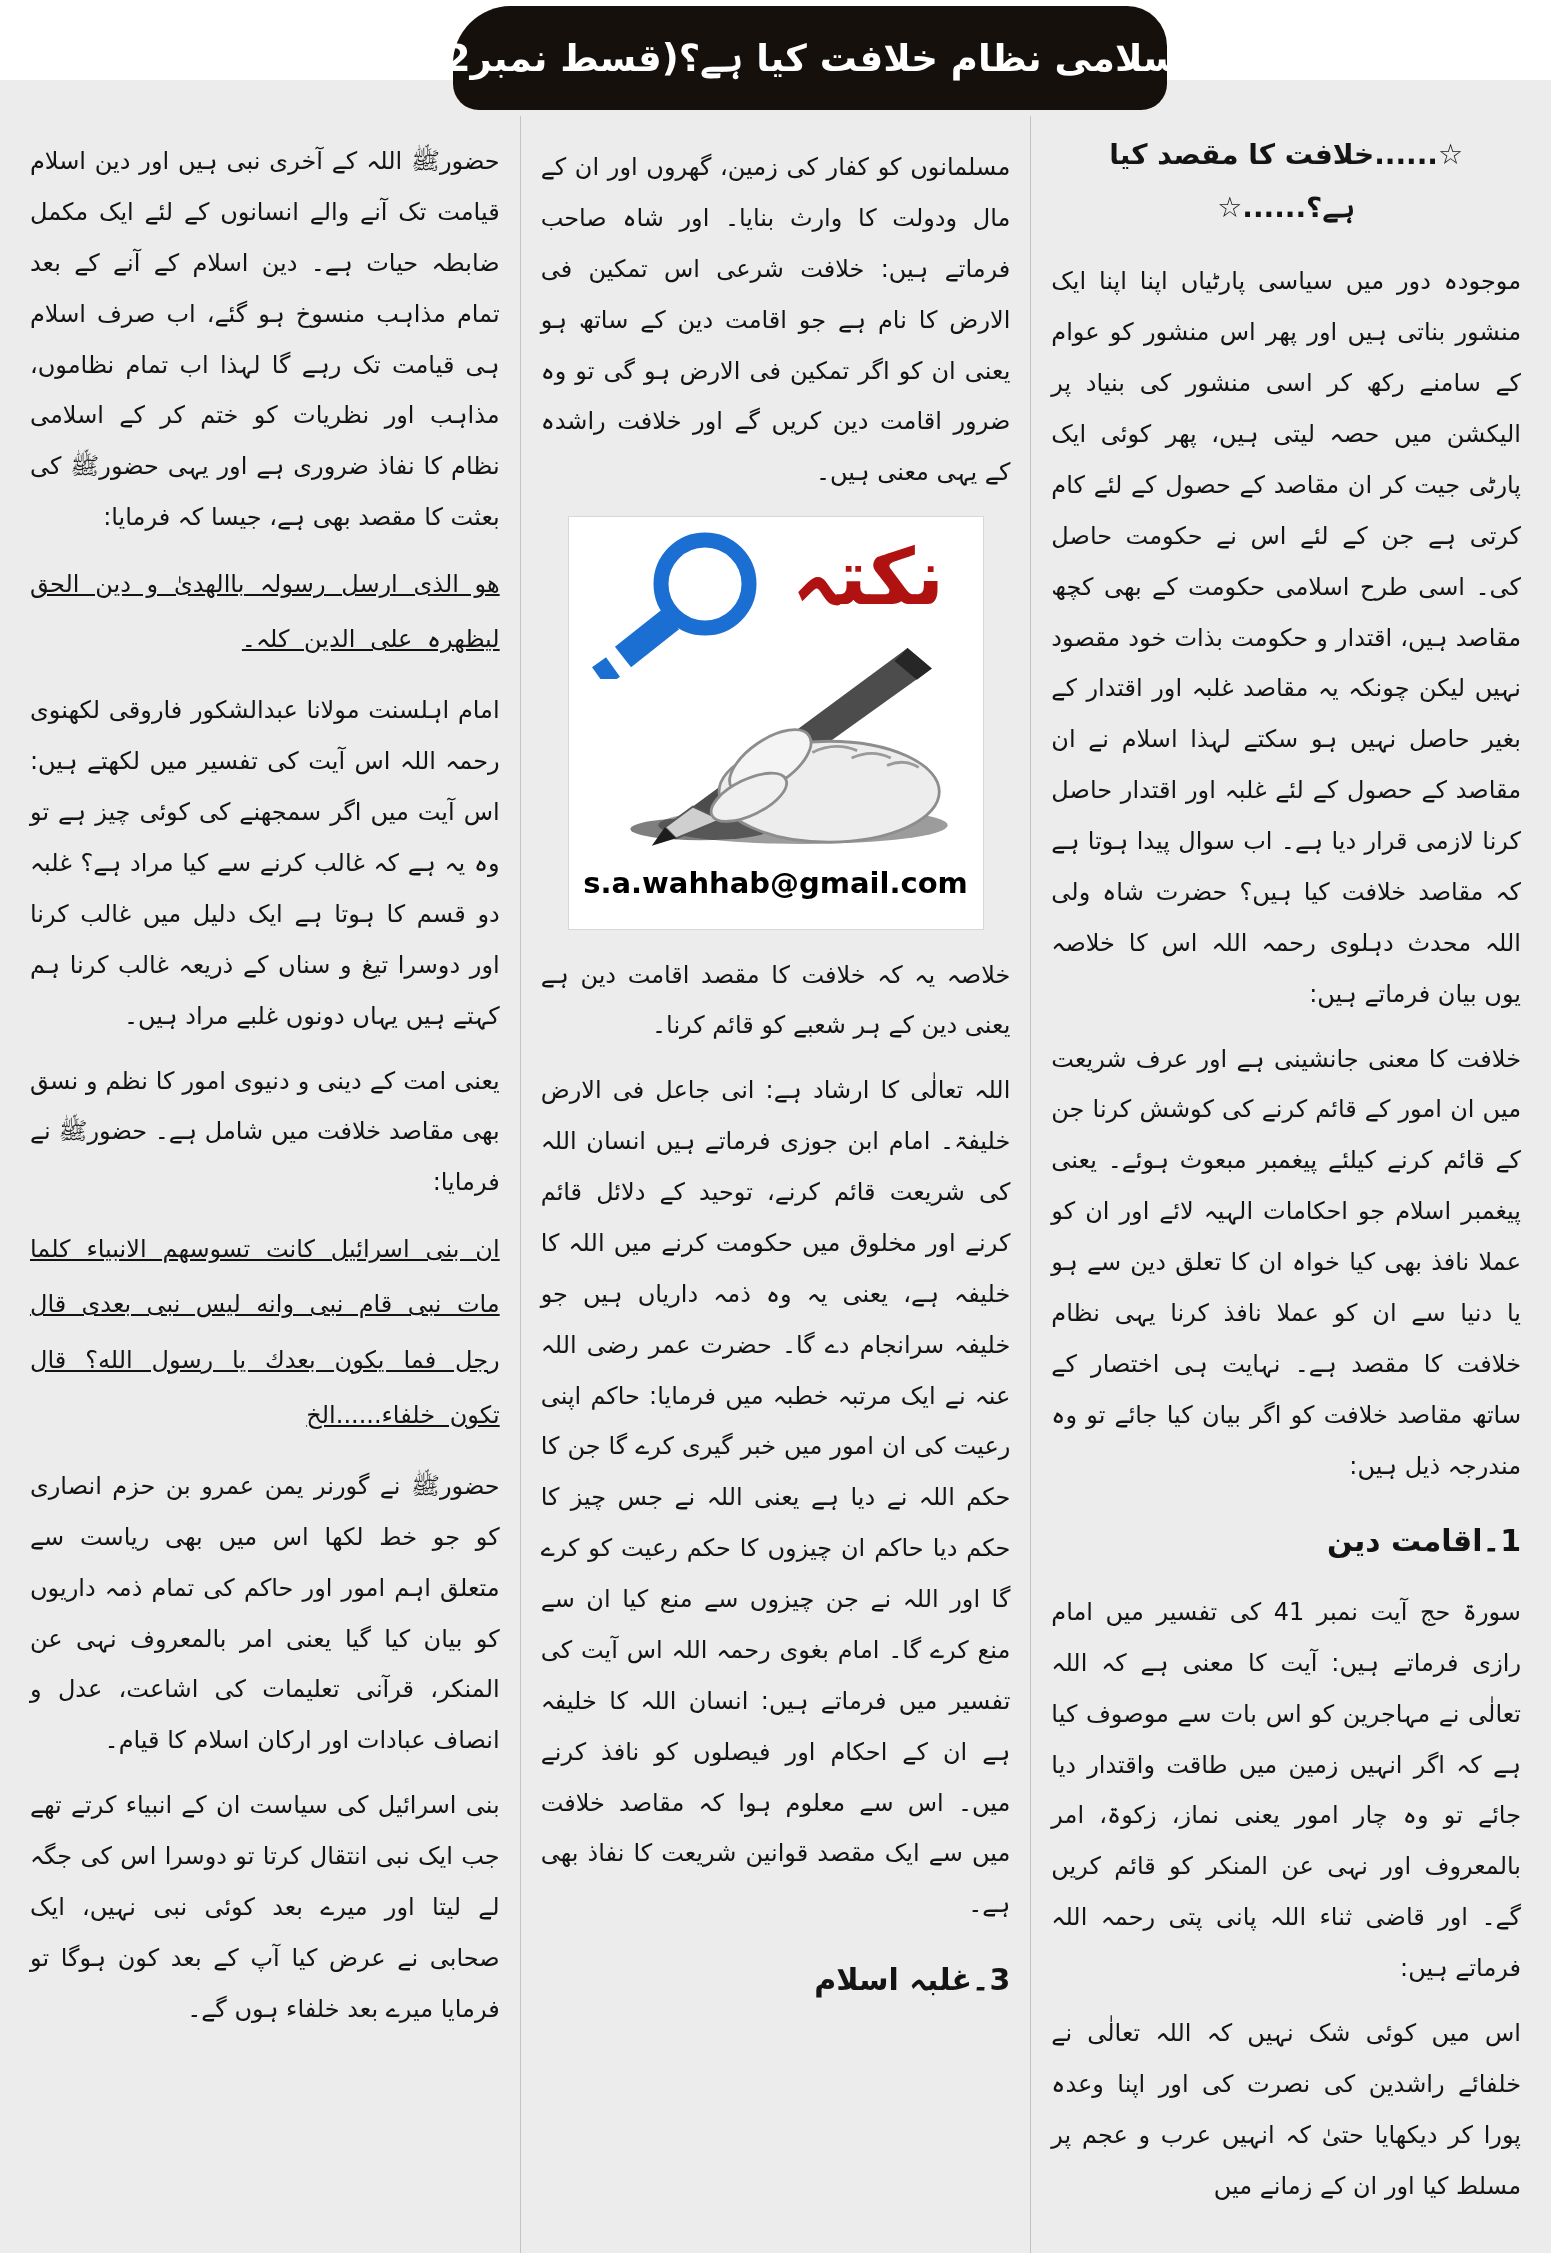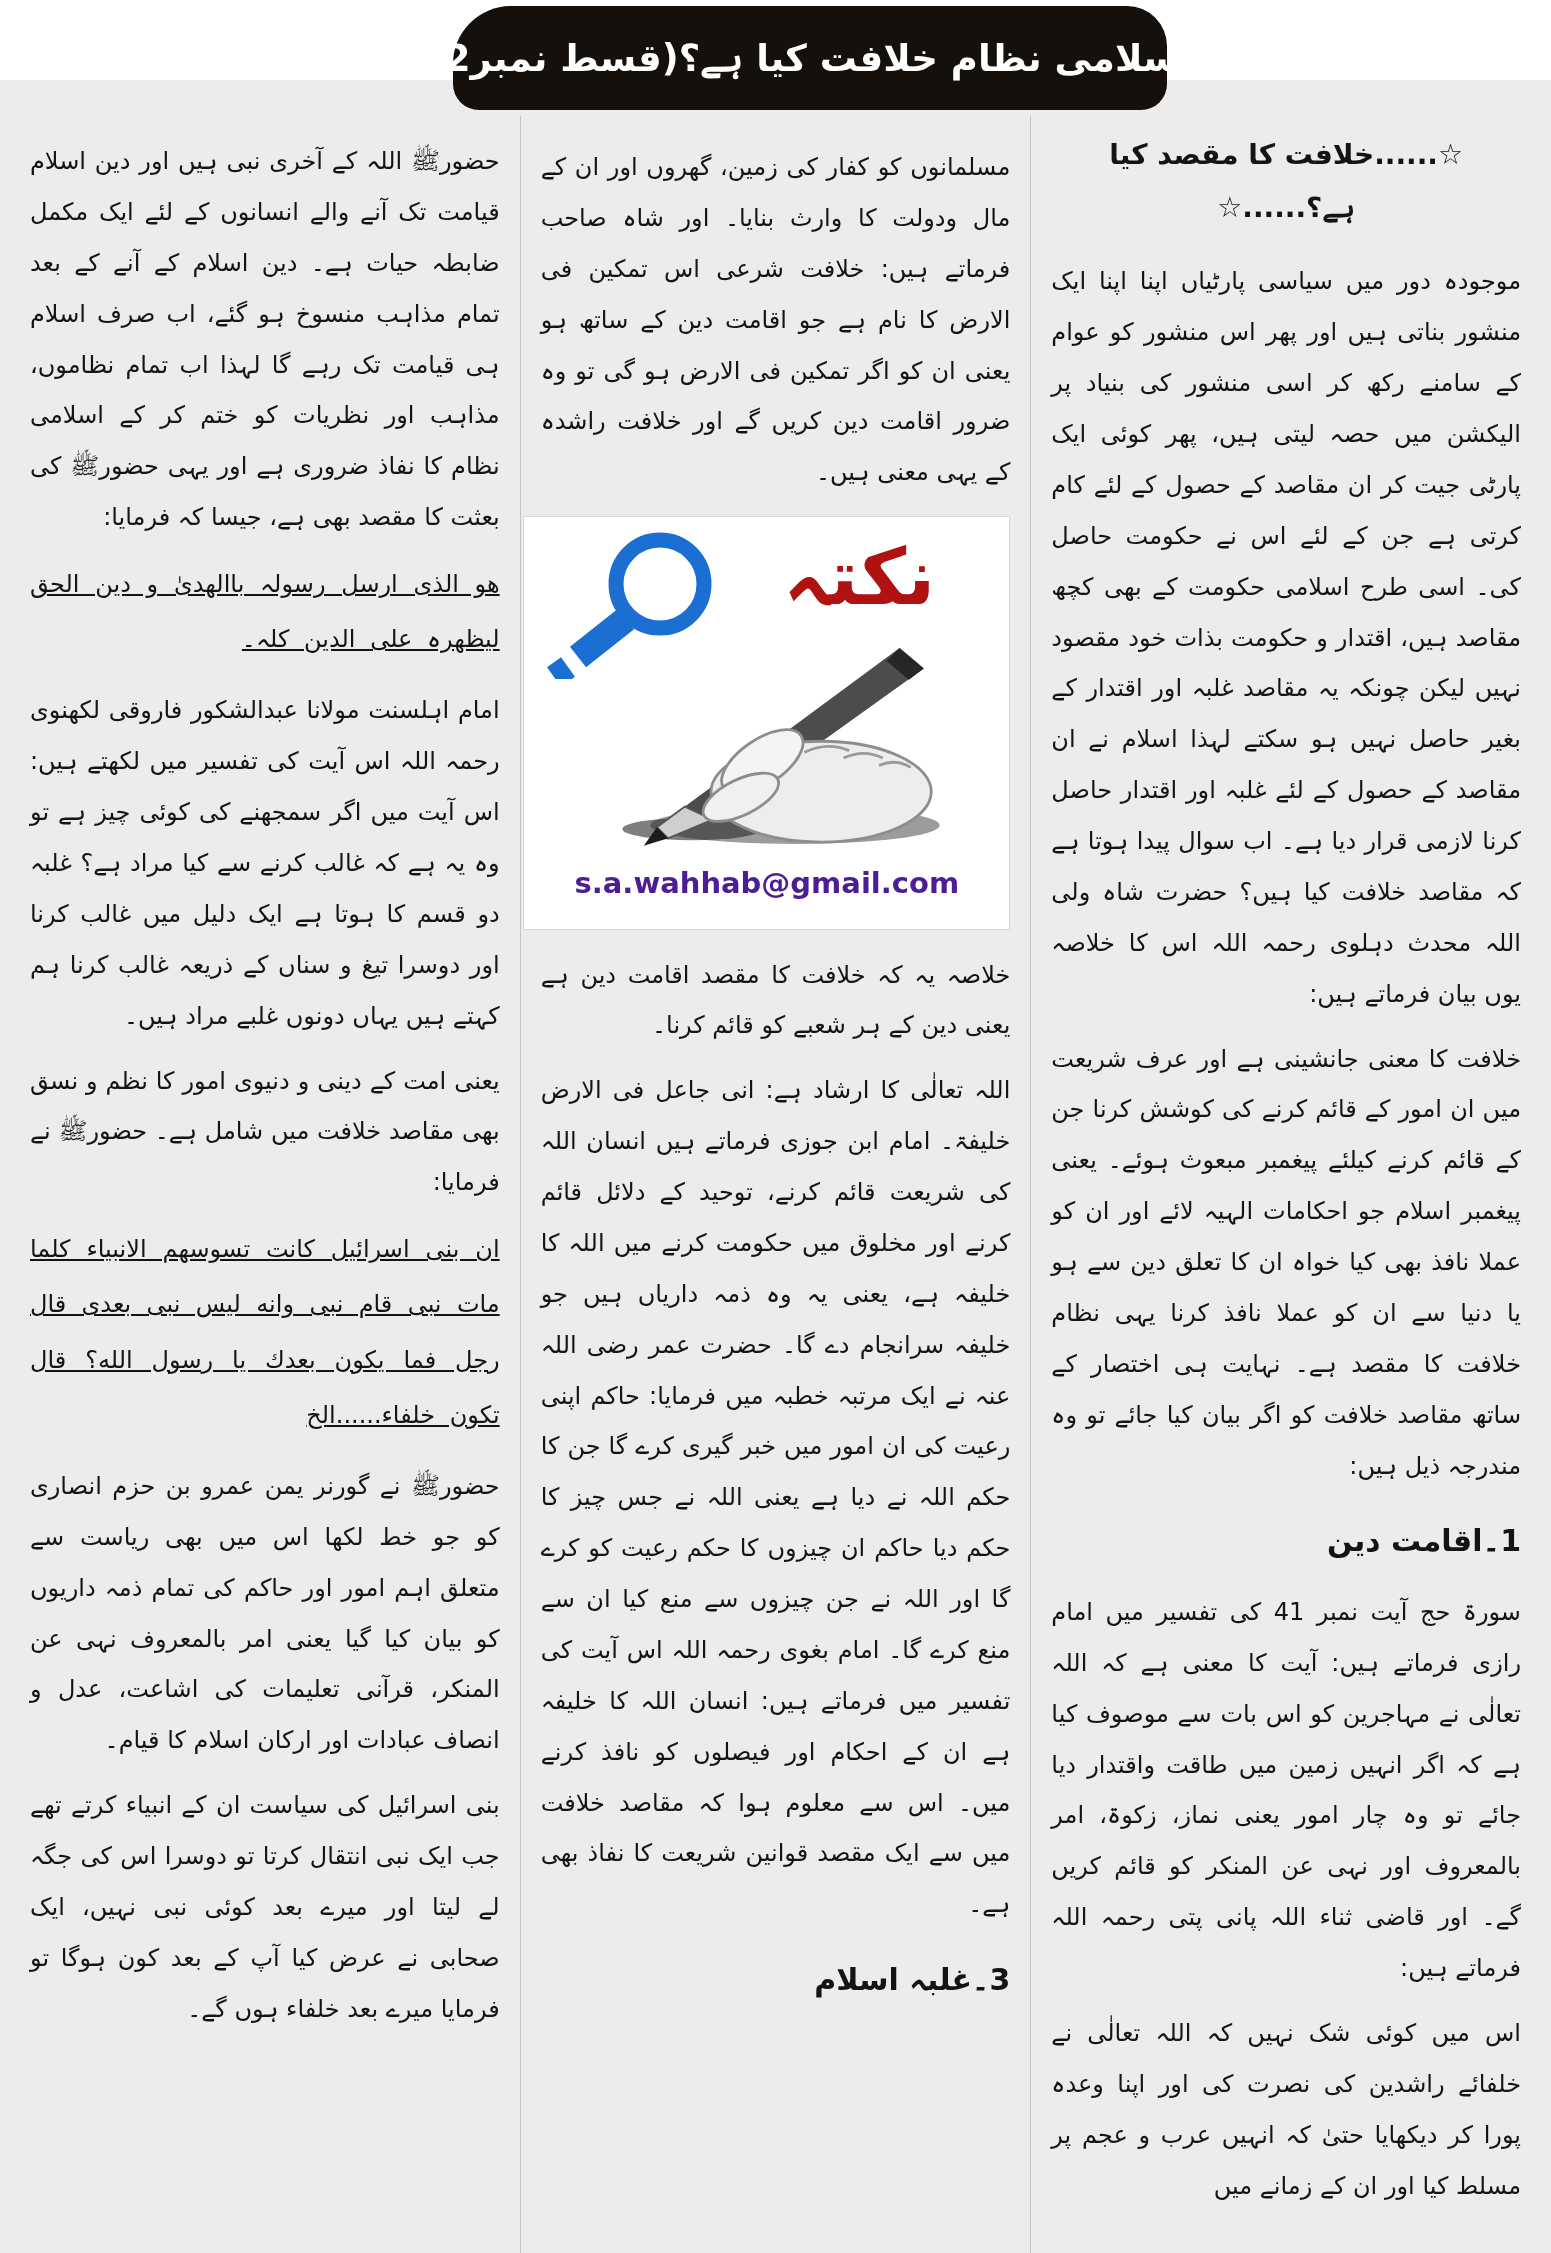--- a/index.html
+++ b/index.html
@@ -39,36 +39,36 @@
     background:#15100c;color:#ffffff;
     border-radius:58px 40px 26px 26px;
     display:flex;align-items:center;justify-content:center;
     z-index:5;
   }
   .header-bar .title{
     font-size:37px;font-weight:bold;direction:rtl;white-space:nowrap;
   }
   
   .logo-box{
-    width:487px;margin:18px auto 20px auto;background:#ffffff;
+    width:416px;margin:18px auto 20px auto;background:#ffffff;
     border:1px solid #d8d8d8;box-sizing:border-box;
     padding:10px 12px 14px 12px;text-align:center;
   }
   .logo-top{position:relative;height:150px;}
   .magnifier{position:absolute;right:auto;left:2px;top:2px;width:200px;height:150px;}
   .brand{
     position:absolute;top:4px;left:185px;right:0;
     font-size:78px;font-weight:bold;color:#b01212;line-height:1.2;
   }
   .hand-svg{display:block;width:392px;height:208px;margin:-36px auto 0 auto;}
   .author{
     font-size:42px;font-weight:bold;color:#1c6fd2;margin-top:-6px;line-height:1.3;
   }
   .email{
-    font-size:29px;font-weight:bold;color:#4c1d95;direction:ltr;margin-top:4px;
+    font-size:29px;font-weight:bold;color:#000000;direction:ltr;margin-top:4px;
     font-family:"DejaVu Sans",sans-serif;
   }
 </style>
 </head>
 <body>
 
 <div class="page">
 
   <div class="header-bar">
     <span class="title">اسلامی نظام خلافت کیا ہے؟(قسط نمبر2)</span>

